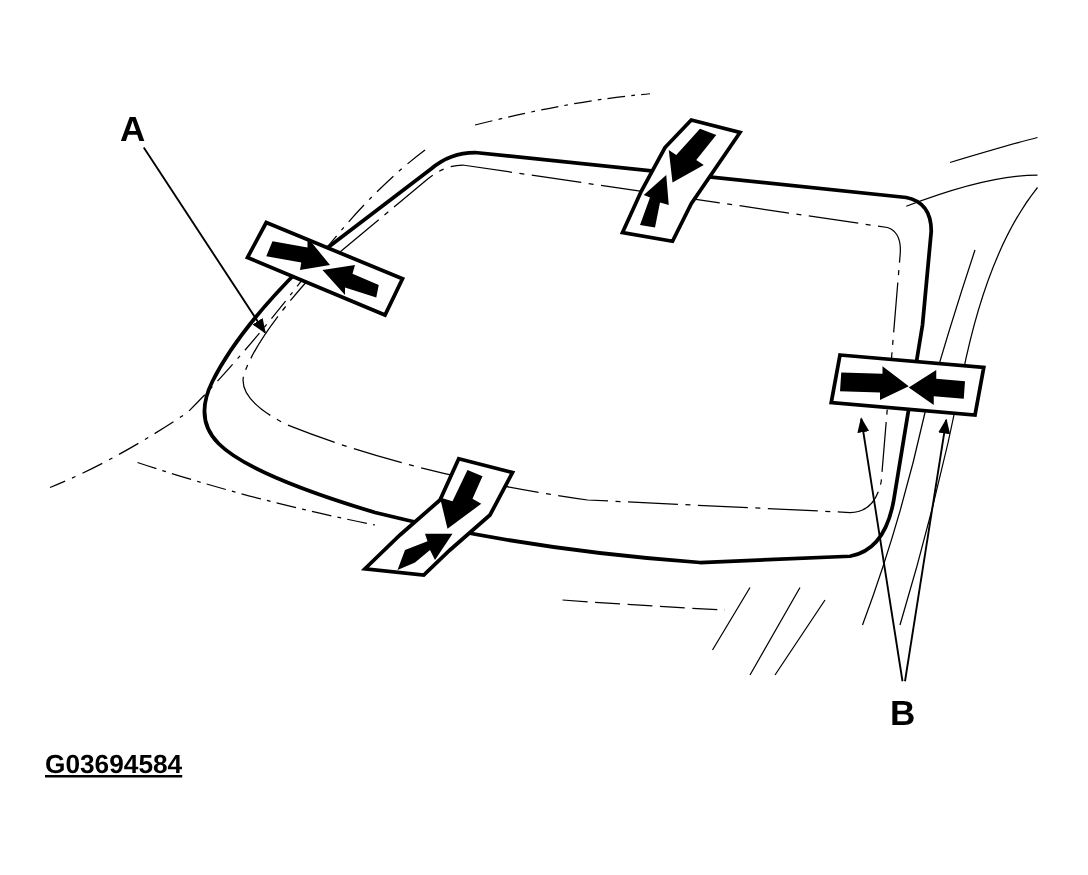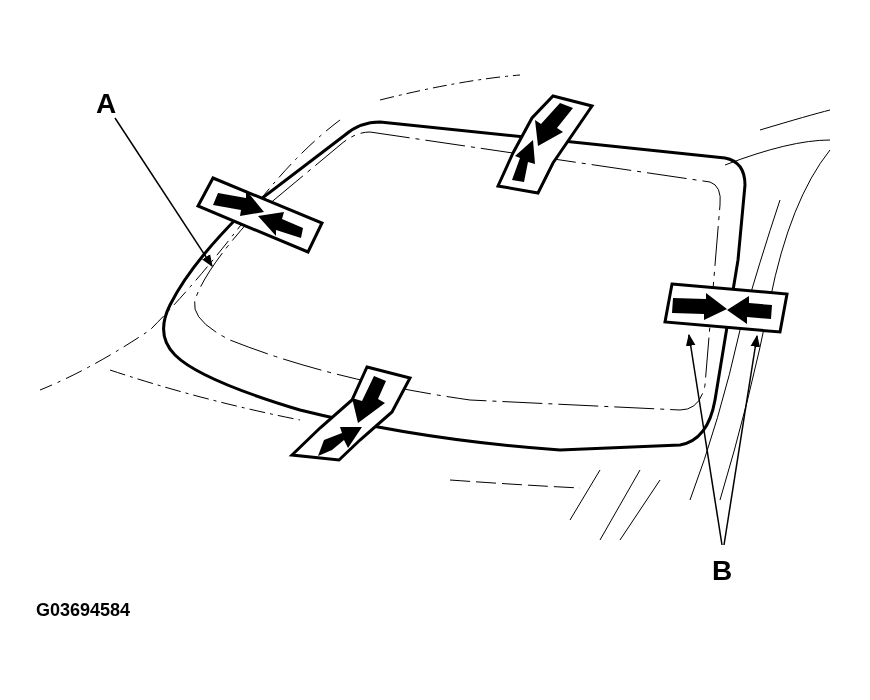--- a/index.html
+++ b/index.html
@@ -1,20 +1,20 @@
 <!DOCTYPE html>
 <html><head>
 <meta charset="utf-8">
 <style>
   html,body{margin:0;padding:0;background:#ffffff;}
   #canvas{position:relative;width:870px;height:700px;background:#ffffff;overflow:hidden;}
   svg{position:absolute;left:0;top:0;}
   .lbl{position:absolute;font-family:"Liberation Sans",sans-serif;font-weight:bold;color:#000;}
   .callout{font-size:28px;}
-  .figid{font-size:18px;left:36px;top:600px;}
+  .figid{font-size:21px;left:36px;top:600px;text-decoration:underline;}
 </style>
 </head>
 <body>
 
 <div id="canvas">
   <svg width="870" height="700" viewBox="0 0 870 700">
     <defs>
       <marker id="ah" viewBox="0 0 10 10" refX="9" refY="5" markerWidth="8" markerHeight="12" orient="auto">
         <path d="M0,1 L10,5 L0,9 z" fill="#000"></path>
       </marker>

